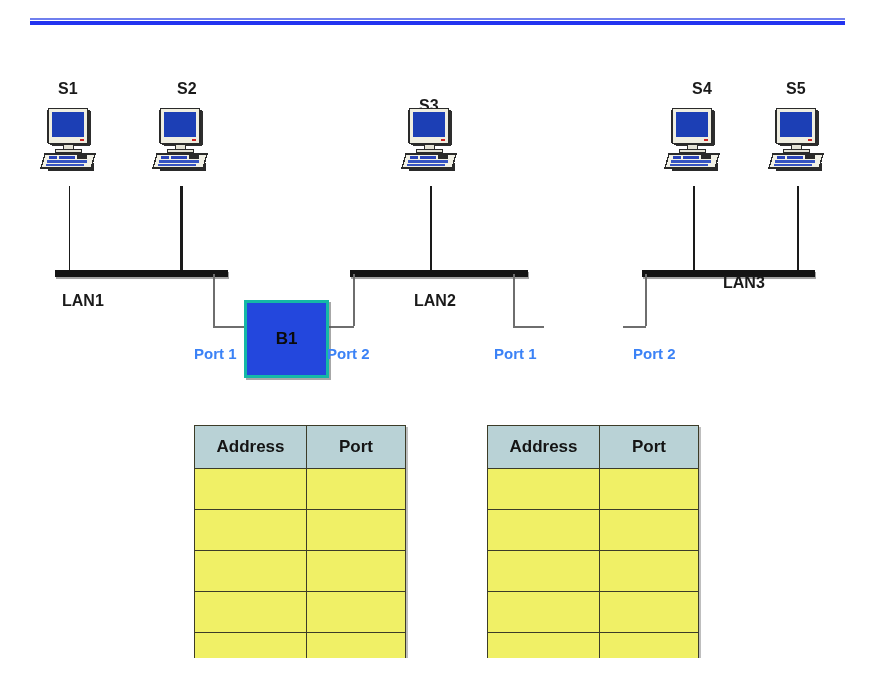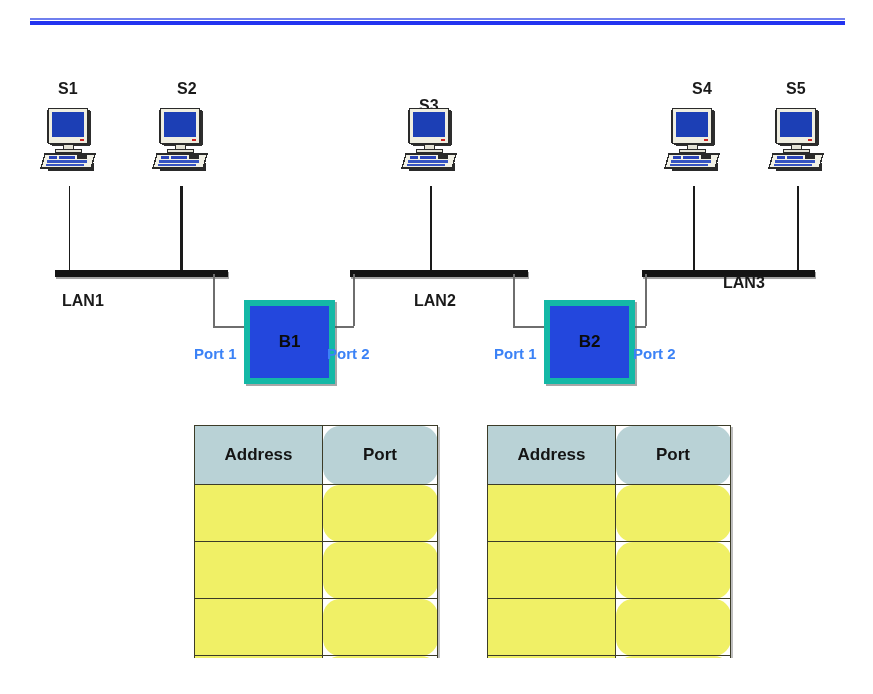--- a/index.html
+++ b/index.html
@@ -80,21 +80,21 @@
     font-size: 16px;
     font-weight: bold;
     color: #1a1a1a;
     white-space: nowrap;
   }
 
   
   .bridge {
     position: absolute;
     background: #2347dd;
-    border: 6px solid #14b8a6;
+    border: 3px solid #14b8a6;
     box-shadow: 2px 2px 0 rgba(80,80,80,0.5);
     color: #0b0b0b;
     font-size: 17px;
     font-weight: bold;
     display: flex;
     align-items: center;
     justify-content: center;
   }
   .port-label {
     position: absolute;
@@ -113,37 +113,37 @@
   .wire.h { height: 2px; }
 
   
   .ftable {
     position: absolute;
     border-collapse: collapse;
     box-shadow: 2px 2px 0 rgba(110,110,110,0.45);
   }
   .ftable td, .ftable th {
     border: 1px solid #3c3c28;
-    padding: 12px;
+    padding: 4px;
     margin: 0;
   }
   .ftable th {
     background: #b9d2d6;
     height: 34px;
     font-size: 17px;
     font-weight: bold;
     color: #141414;
     text-align: center;
   }
   .ftable td {
     background: #f0f066;
     height: 32px;
   }
   .col-addr { width: 103px; }
-  .col-port { width: 90px; border-radius: 17px; }
+  .col-port { width: 90px; }
 </style>
 </head>
 <body>
 
 <div id="canvas">
 
   <div class="header-rule">
     <div class="thin"></div>
     <div class="thick"></div>
   </div>
@@ -268,23 +268,20 @@
     <span>B1</span>
   </div>
   <div class="port-label" style="left:194px; top:345px;">Port 1</div>
   <div class="port-label" style="left:327px; top:345px;">Port 2</div>
 
   <div class="wire v" style="left:513px; top:274px; height:52px;"></div>
   <div class="wire h" style="left:513px; top:326px; width:31px;"></div>
   <div class="wire v" style="left:645px; top:274px; height:52px;"></div>
   <div class="wire h" style="left:623px; top:326px; width:23px;"></div>
 
-  <div class="bridge" style="left:544px; top:300px; width:79px; height:72px;">
-    <span>B2</span>
-  </div>
   <div class="port-label" style="left:494px; top:345px;">Port 1</div>
   <div class="port-label" style="left:633px; top:345px;">Port 2</div>
 
   <table class="ftable" style="left:194px; top:425px;">
     <thead>
       <tr>
         <th class="col-addr">Address</th>
         <th class="col-port">Port</th>
       </tr>
     </thead>

